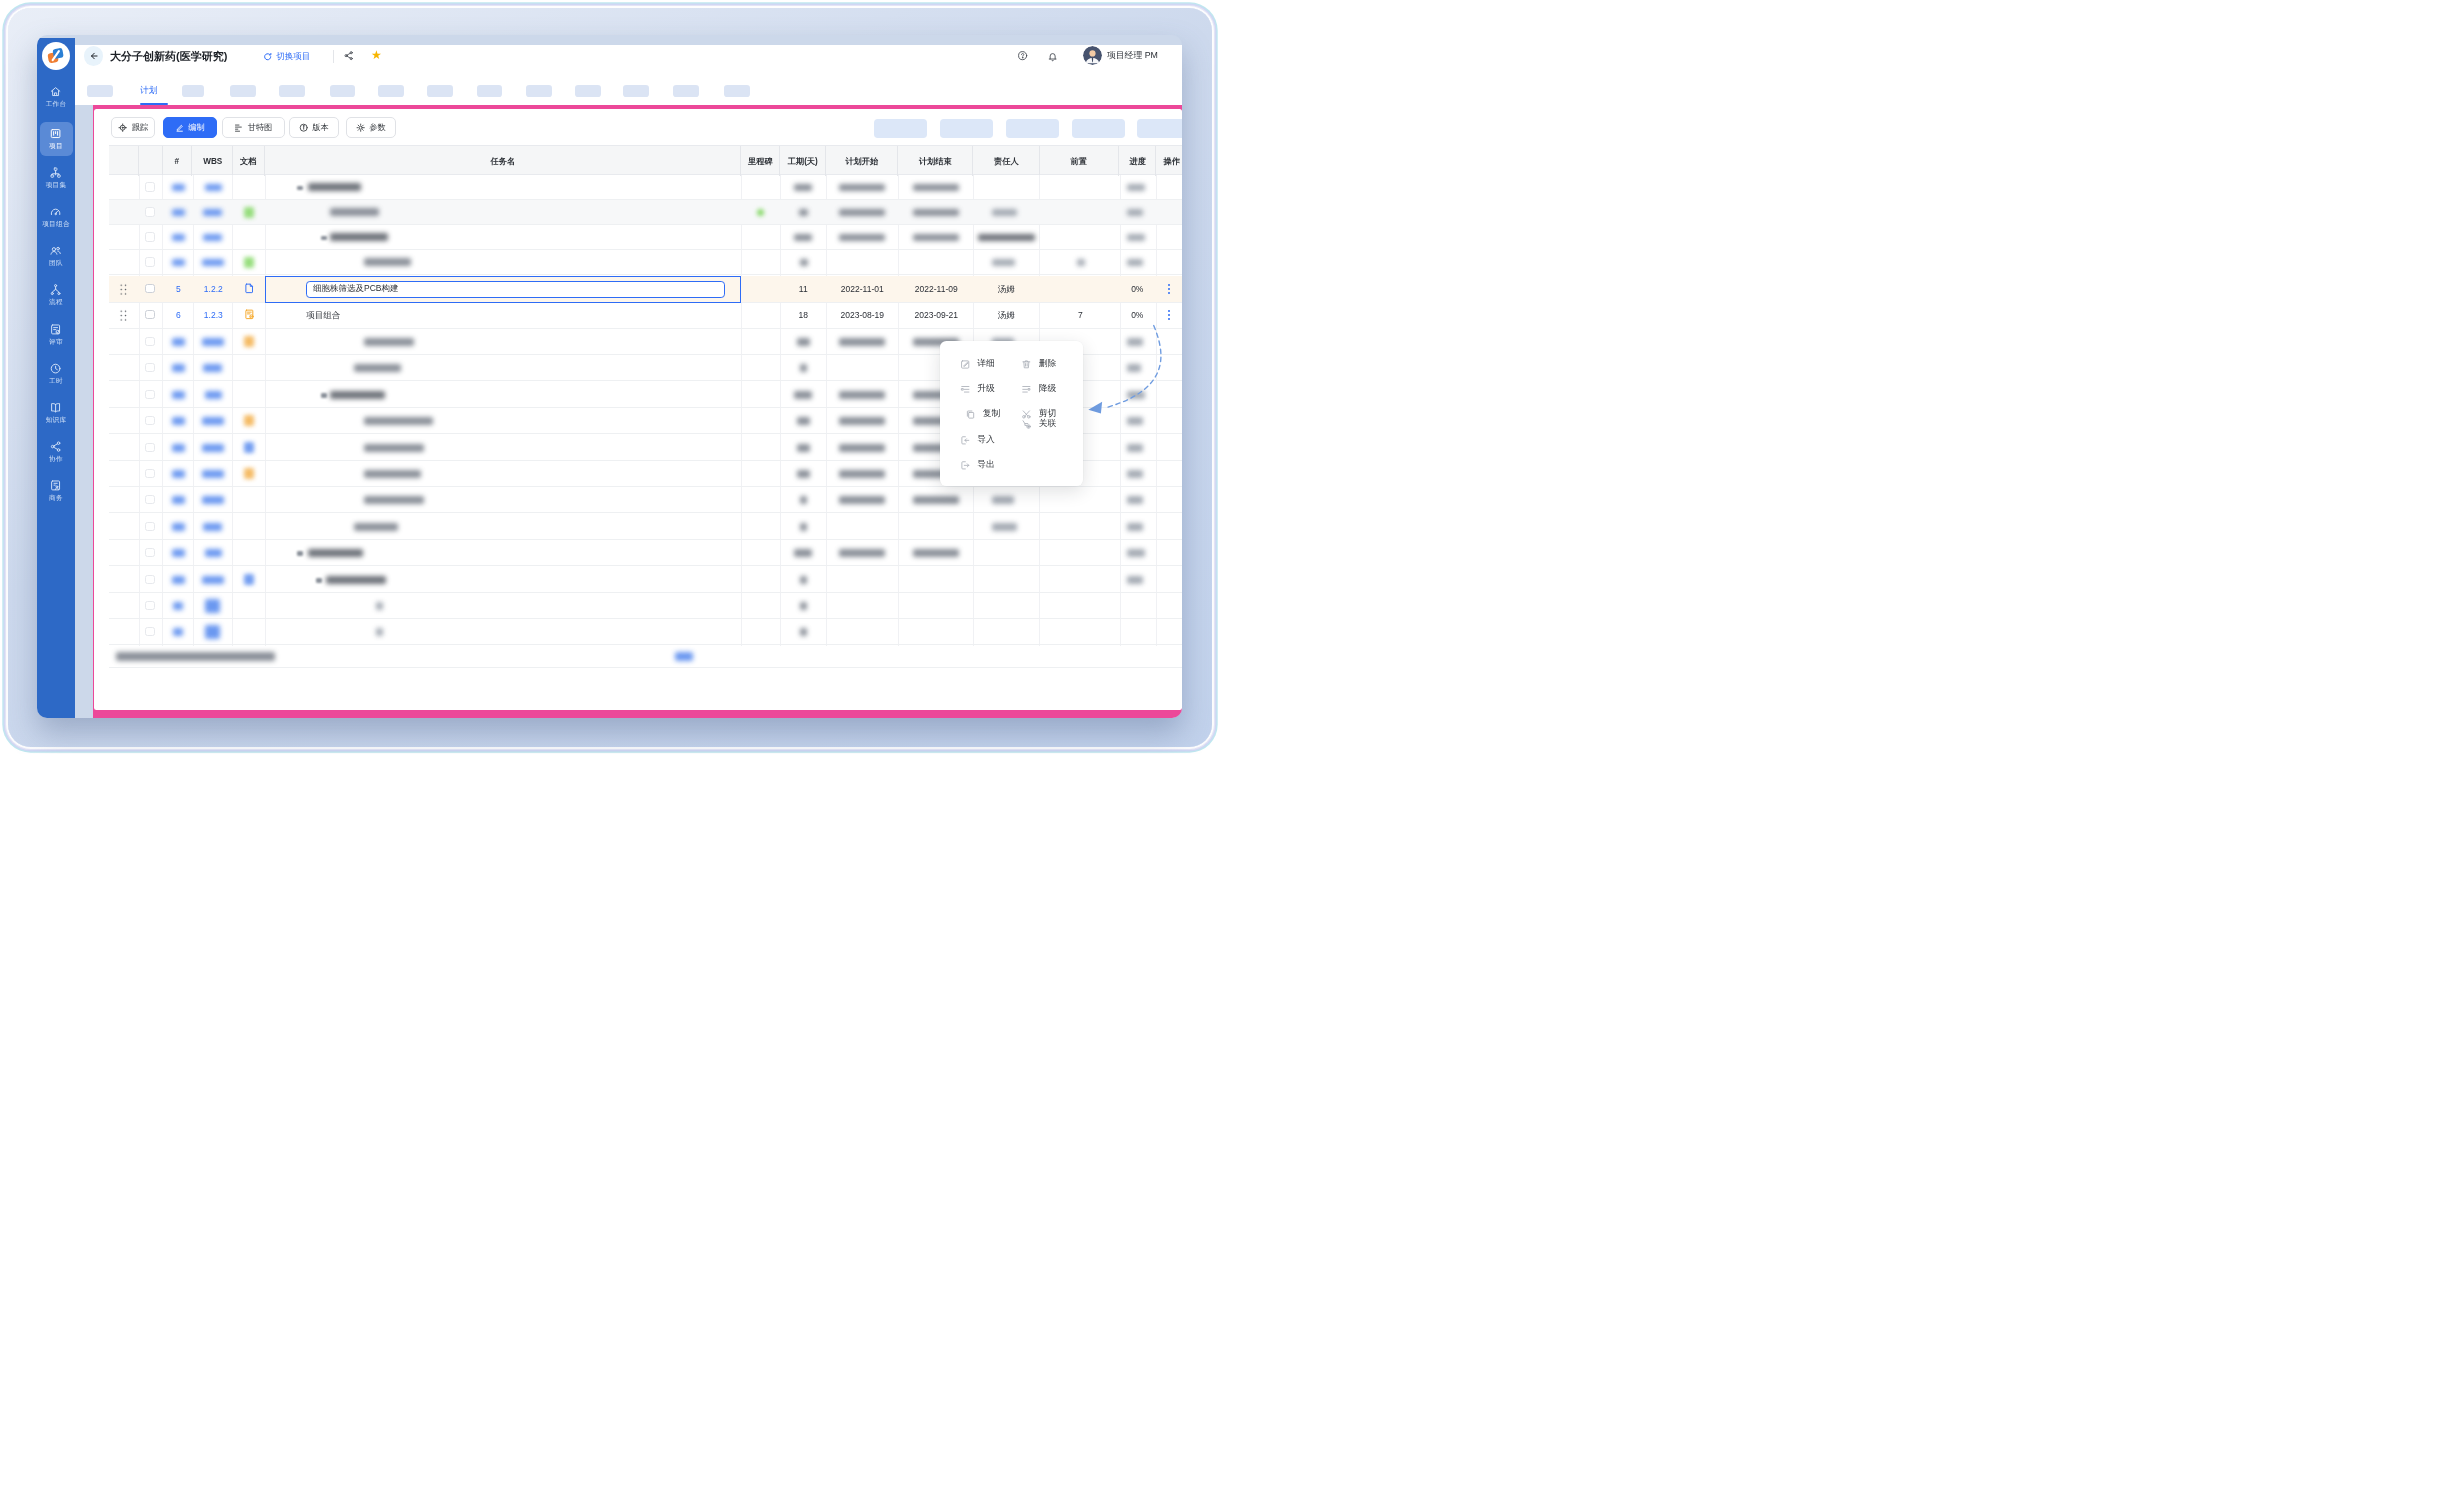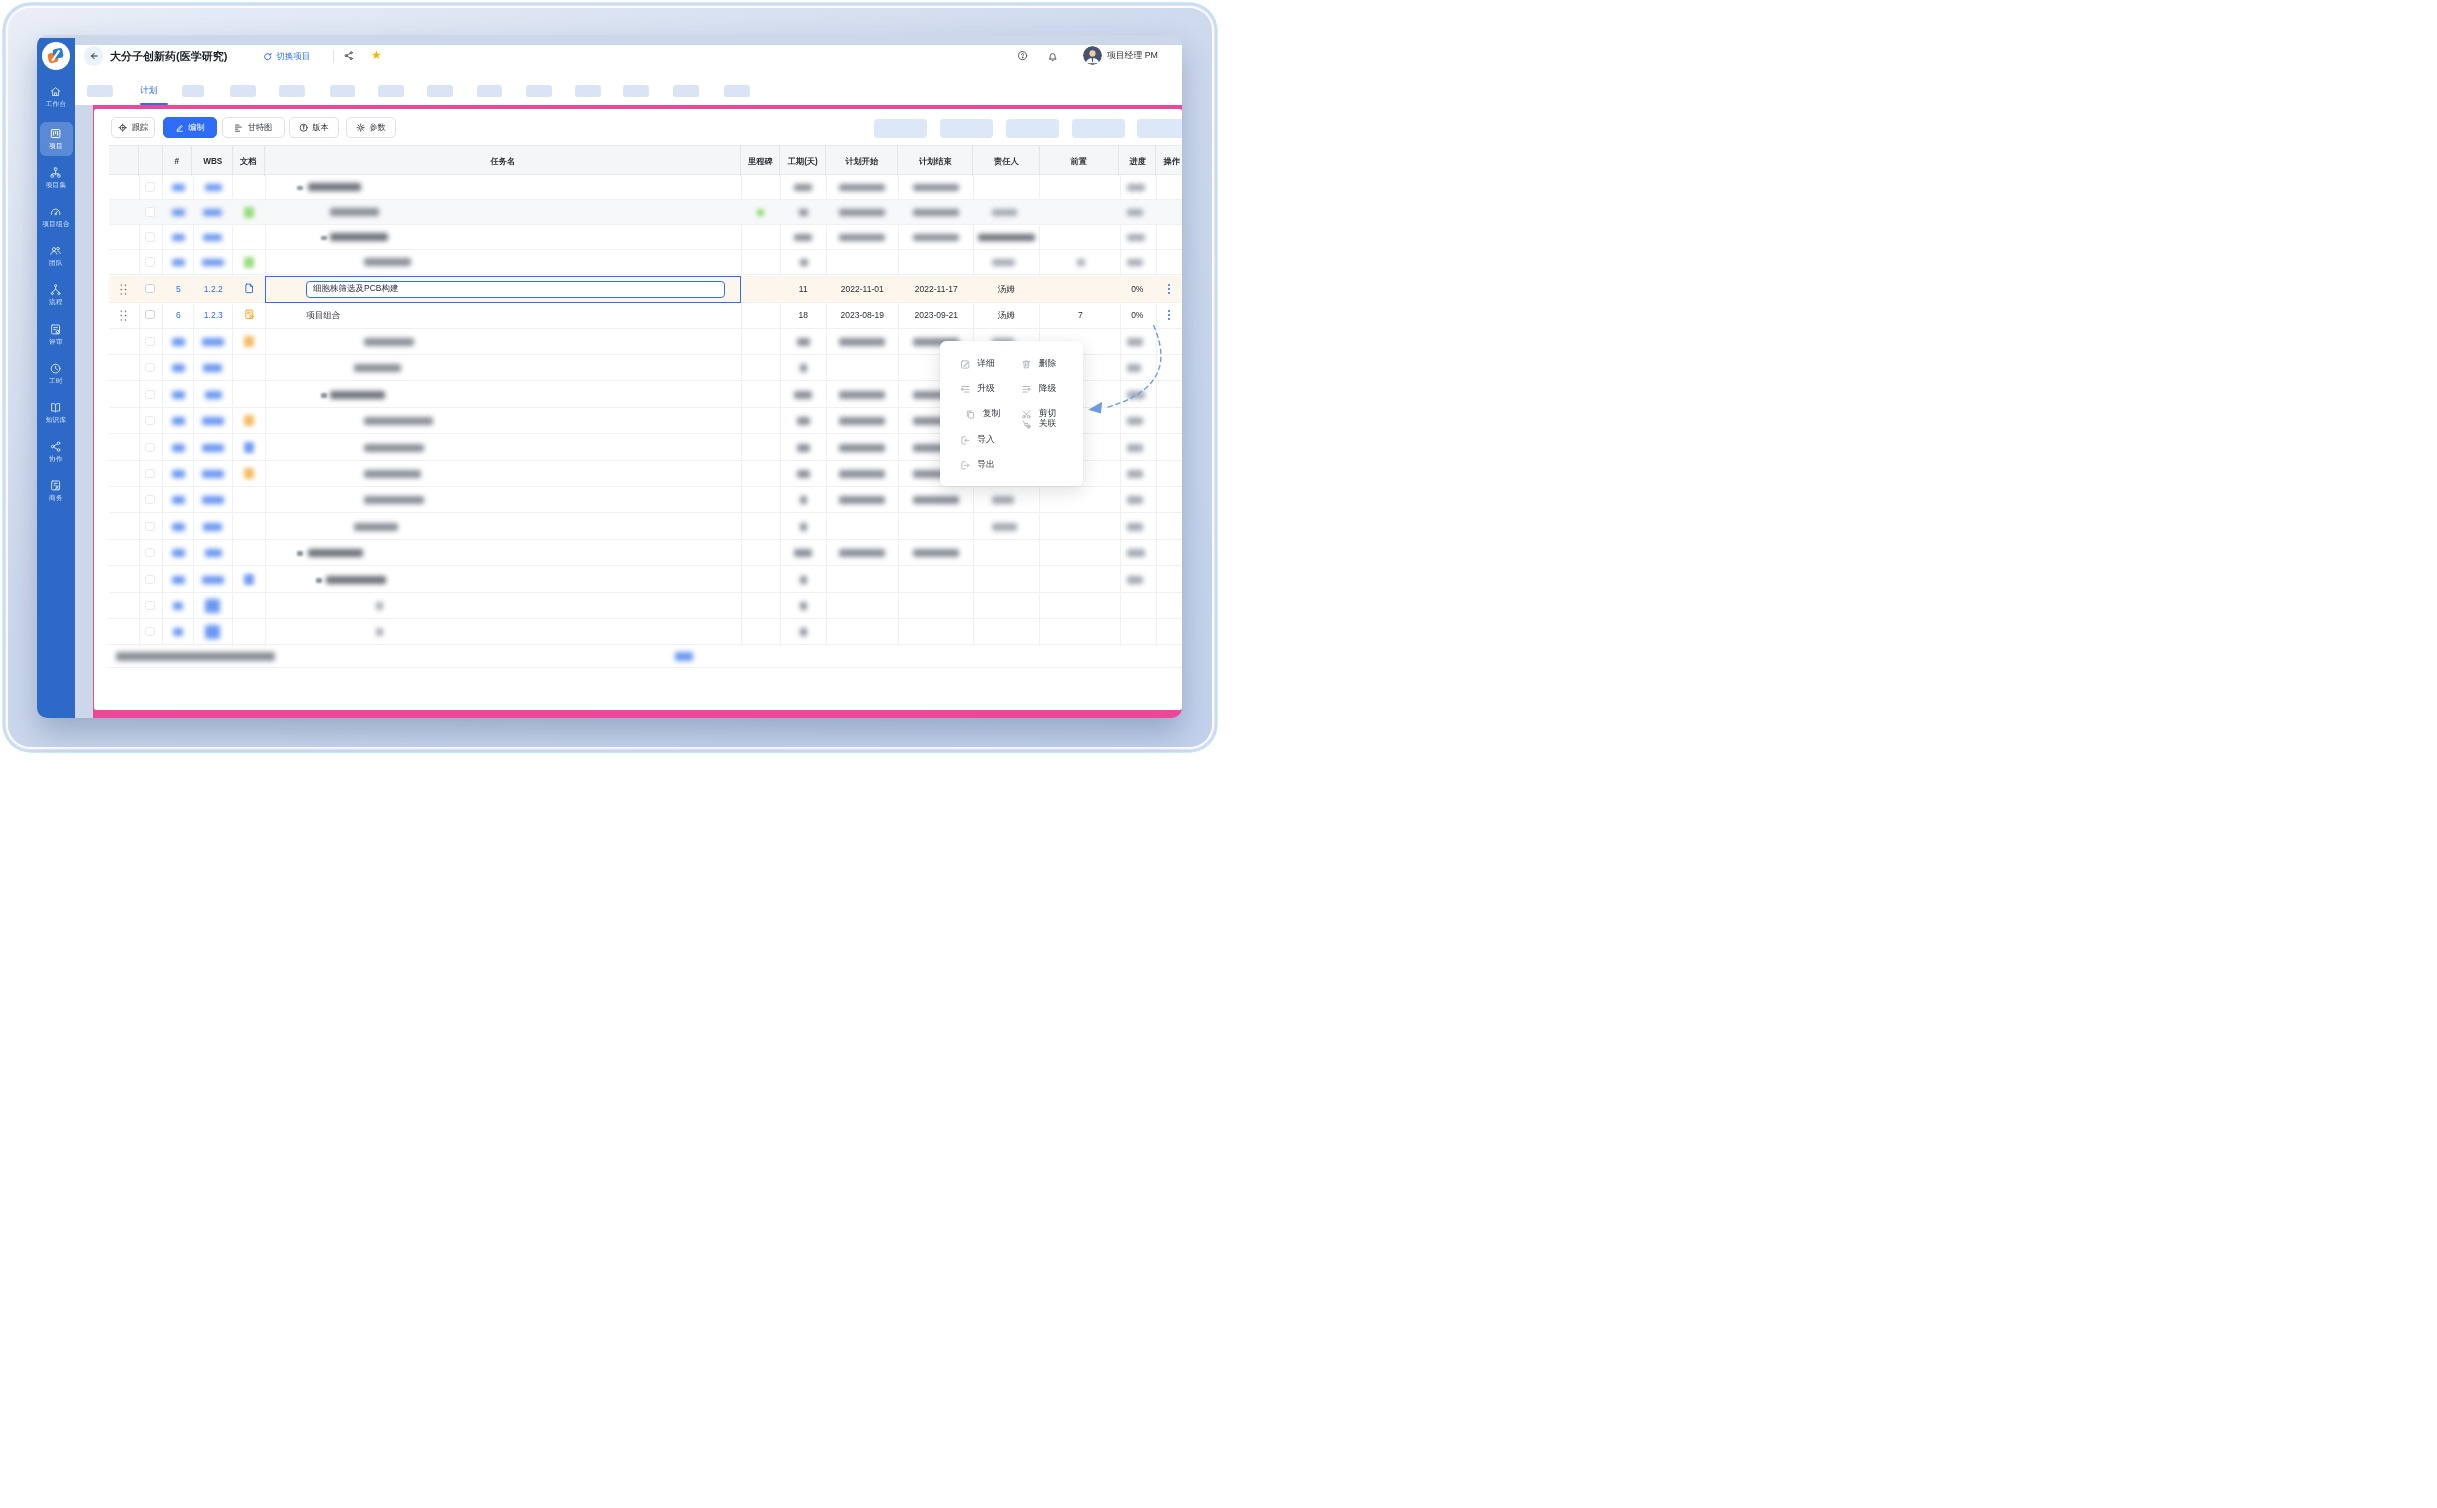--- a/index.html
+++ b/index.html
@@ -399,21 +399,21 @@
               <span class="cellv blue" style="left:69px;top:8.2px">5</span>
               <span class="cellv blue" style="left:104px;top:8.2px">1.2.2</span>
               <span class="docsvg" style="left:135px;top:7.5px">
                 <svg viewBox="0 0 17 17" stroke="#2e6cf6">
                     <path d="M4 1.8h6l3.5 3.5v9a1 1 0 0 1-1 1H4a1 1 0 0 1-1-1v-11.5a1 1 0 0 1 1-1z"></path>
                     <path d="M10 1.8v3.5h3.5"></path>
                   </svg>
               </span>
               <span class="cellv" style="left:694px;top:8.2px">11</span>
               <span class="cellv" style="left:753px;top:8.2px">2022-11-01</span>
-              <span class="cellv" style="left:827px;top:8.2px">2022-11-17</span>
+              <span class="cellv" style="left:827px;top:8.2px">2022-11-09</span>
               <span class="cellv" style="left:897px;top:8.2px">汤姆</span>
               <span class="cellv" style="left:1028px;top:8.2px">0%</span>
               <span class="ops" style="left:1059px;top:8.2px">
                   <i></i>
                   <i></i>
                   <i></i>
                 </span>
             </div>
             <div class="edit-cell" style="left:156px;top:101px;width:476px;height:27px"></div>
             <input class="edit-input" style="left: 197px; top: 106px; width: 419px; height: 17px;" readonly="" value="细胞株筛选及PCB构建">

